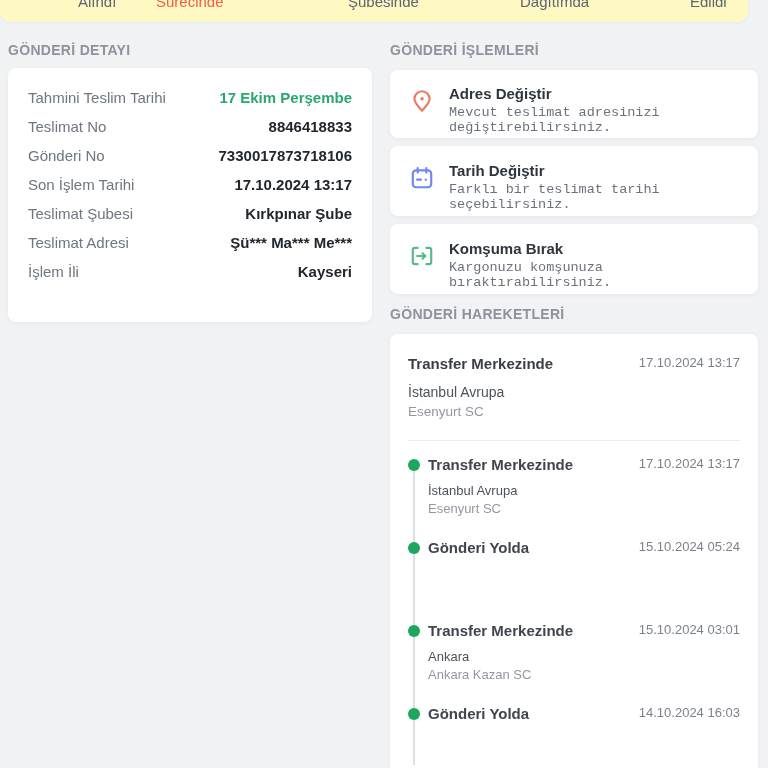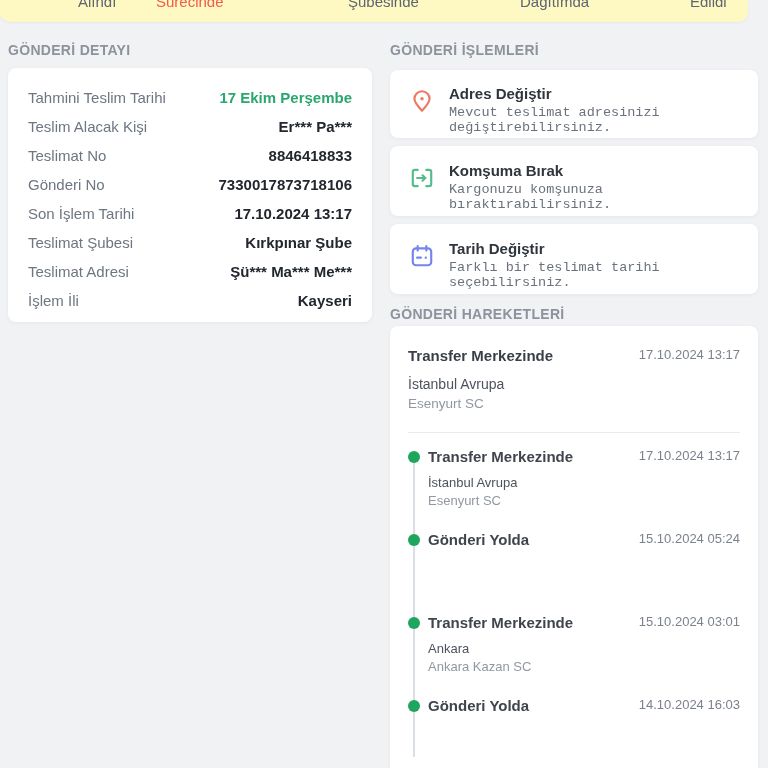--- a/index.html
+++ b/index.html
@@ -57,21 +57,21 @@
   .action-card {
     display:flex; align-items:flex-start;
     padding:15px 7px 0 19px; margin-bottom:8px; cursor:pointer;
   }
   .action-card-1 { height:68px; }
   .action-card-2, .action-card-3 { height:70px; padding-top:16px; }
   .action-icon { width:26px; height:26px; margin:3px 14px 0 0; flex:0 0 auto; }
   .action-title { font-size:15px; font-weight:700; color:#2f353d; margin-bottom:3px; }
   .action-desc { font-size:13.5px; color:#6b727c;font-family:Liberation Mono, monospace; }
 
-  .movements-header { margin-top:12px; margin-bottom:4px; }
+  .movements-header { margin-top:12px; margin-bottom:12px; }
   .movements-card { height:480px; padding:20px 18px; }
 
   .move-title-row { display:flex; justify-content:space-between; align-items:flex-start; }
   .move-status { font-size:15px; font-weight:700; color:#3a3f47; line-height:20px; }
   .move-date { font-size:13px; color:#7b828c; line-height:18px; white-space:nowrap; }
   .move-city { font-size:14px; color:#4d535c; line-height:17px; margin-top:10px; }
   .move-branch { font-size:13.5px; color:#9298a1; line-height:17px; margin-top:2px; }
 
   .move-divider { height:1px; background:#e9ebee; margin-top:20px; }
 
@@ -106,24 +106,20 @@
   <span class="tab tab-3">Dağıtımda</span>
   <span class="tab tab-4">Edildi</span>
 </div>
 
 <div class="section-header details-header">GÖNDERİ DETAYI</div>
 
 <div class="card details-card">
   <div class="details-row">
     <span class="details-label">Tahmini Teslim Tarihi</span>
     <span class="details-value green">17 Ekim Perşembe</span>
-  </div>
-  <div class="details-row">
-    <span class="details-label">Teslim Alacak Kişi</span>
-    <span class="details-value">Er*** Pa***</span>
   </div>
   <div class="details-row">
     <span class="details-label">Teslimat No</span>
     <span class="details-value">8846418833</span>
   </div>
   <div class="details-row">
     <span class="details-label">Gönderi No</span>
     <span class="details-value">7330017873718106</span>
   </div>
   <div class="details-row">
@@ -149,50 +145,50 @@
   <div class="section-header actions-header">GÖNDERİ İŞLEMLERİ</div>
 
   <div class="card action-card action-card-1">
     <svg class="action-icon icon-orange" viewBox="0 0 24 24" fill="none" stroke-width="2" stroke-linecap="round" stroke-linejoin="round">
       <path d="M12 21c-4-4.2-7-7.5-7-11a7 7 0 0 1 14 0c0 3.5-3 6.8-7 11z"></path>
       <circle cx="12" cy="10" r="1.6" fill="currentColor" stroke="none" style="fill:var(--icon-orange,#ed7963)"></circle>
     </svg>
     <div>
       <div class="action-title">Adres Değiştir</div>
       <div class="action-desc">Mevcut teslimat adresinizi değiştirebilirsiniz.</div>
-    </div>
-  </div>
-
-  <div class="card action-card action-card-3">
-    <svg class="action-icon icon-green" viewBox="0 0 24 24" fill="none" stroke-width="2" stroke-linecap="round" stroke-linejoin="round">
-      <path d="M8 4.5H5.5a2 2 0 0 0-2 2v11a2 2 0 0 0 2 2H8"></path>
-      <path d="M16 4.5h2.5a2 2 0 0 1 2 2v11a2 2 0 0 1-2 2H16"></path>
-      <line x1="7.5" y1="12" x2="15" y2="12"></line>
-      <path d="M12.5 9.5 15 12l-2.5 2.5"></path>
-    </svg>
-    <div>
-      <div class="action-title">Komşuma Bırak</div>
-      <div class="action-desc">Kargonuzu komşunuza bıraktırabilirsiniz.</div>
     </div>
   </div>
 
   <div class="card action-card action-card-2">
     <svg class="action-icon icon-blue" viewBox="0 0 24 24" fill="none" stroke-width="2" stroke-linecap="round" stroke-linejoin="round">
       <rect x="3.5" y="5" width="17" height="15.5" rx="3"></rect>
       <line x1="8" y1="2.8" x2="8" y2="7"></line>
       <line x1="16" y1="2.8" x2="16" y2="7"></line>
       <line x1="7.5" y1="13.5" x2="11" y2="13.5"></line>
       <circle cx="15.5" cy="13.5" r="1.1" fill="currentColor" stroke="none" style="fill:var(--icon-blue,#7286f1)"></circle>
     </svg>
     <div>
       <div class="action-title">Tarih Değiştir</div>
       <div class="action-desc">Farklı bir teslimat tarihi seçebilirsiniz.</div>
     </div>
   </div>
 
+  <div class="card action-card action-card-3">
+    <svg class="action-icon icon-green" viewBox="0 0 24 24" fill="none" stroke-width="2" stroke-linecap="round" stroke-linejoin="round">
+      <path d="M8 4.5H5.5a2 2 0 0 0-2 2v11a2 2 0 0 0 2 2H8"></path>
+      <path d="M16 4.5h2.5a2 2 0 0 1 2 2v11a2 2 0 0 1-2 2H16"></path>
+      <line x1="7.5" y1="12" x2="15" y2="12"></line>
+      <path d="M12.5 9.5 15 12l-2.5 2.5"></path>
+    </svg>
+    <div>
+      <div class="action-title">Komşuma Bırak</div>
+      <div class="action-desc">Kargonuzu komşunuza bıraktırabilirsiniz.</div>
+    </div>
+  </div>
+
   <div class="section-header movements-header">GÖNDERİ HAREKETLERİ</div>
 
   <div class="card movements-card">
 
     <div class="move-current">
       <div class="move-title-row">
         <span class="move-status">Transfer Merkezinde</span>
         <span class="move-date">17.10.2024 13:17</span>
       </div>
       <div class="move-city">İstanbul Avrupa</div>

